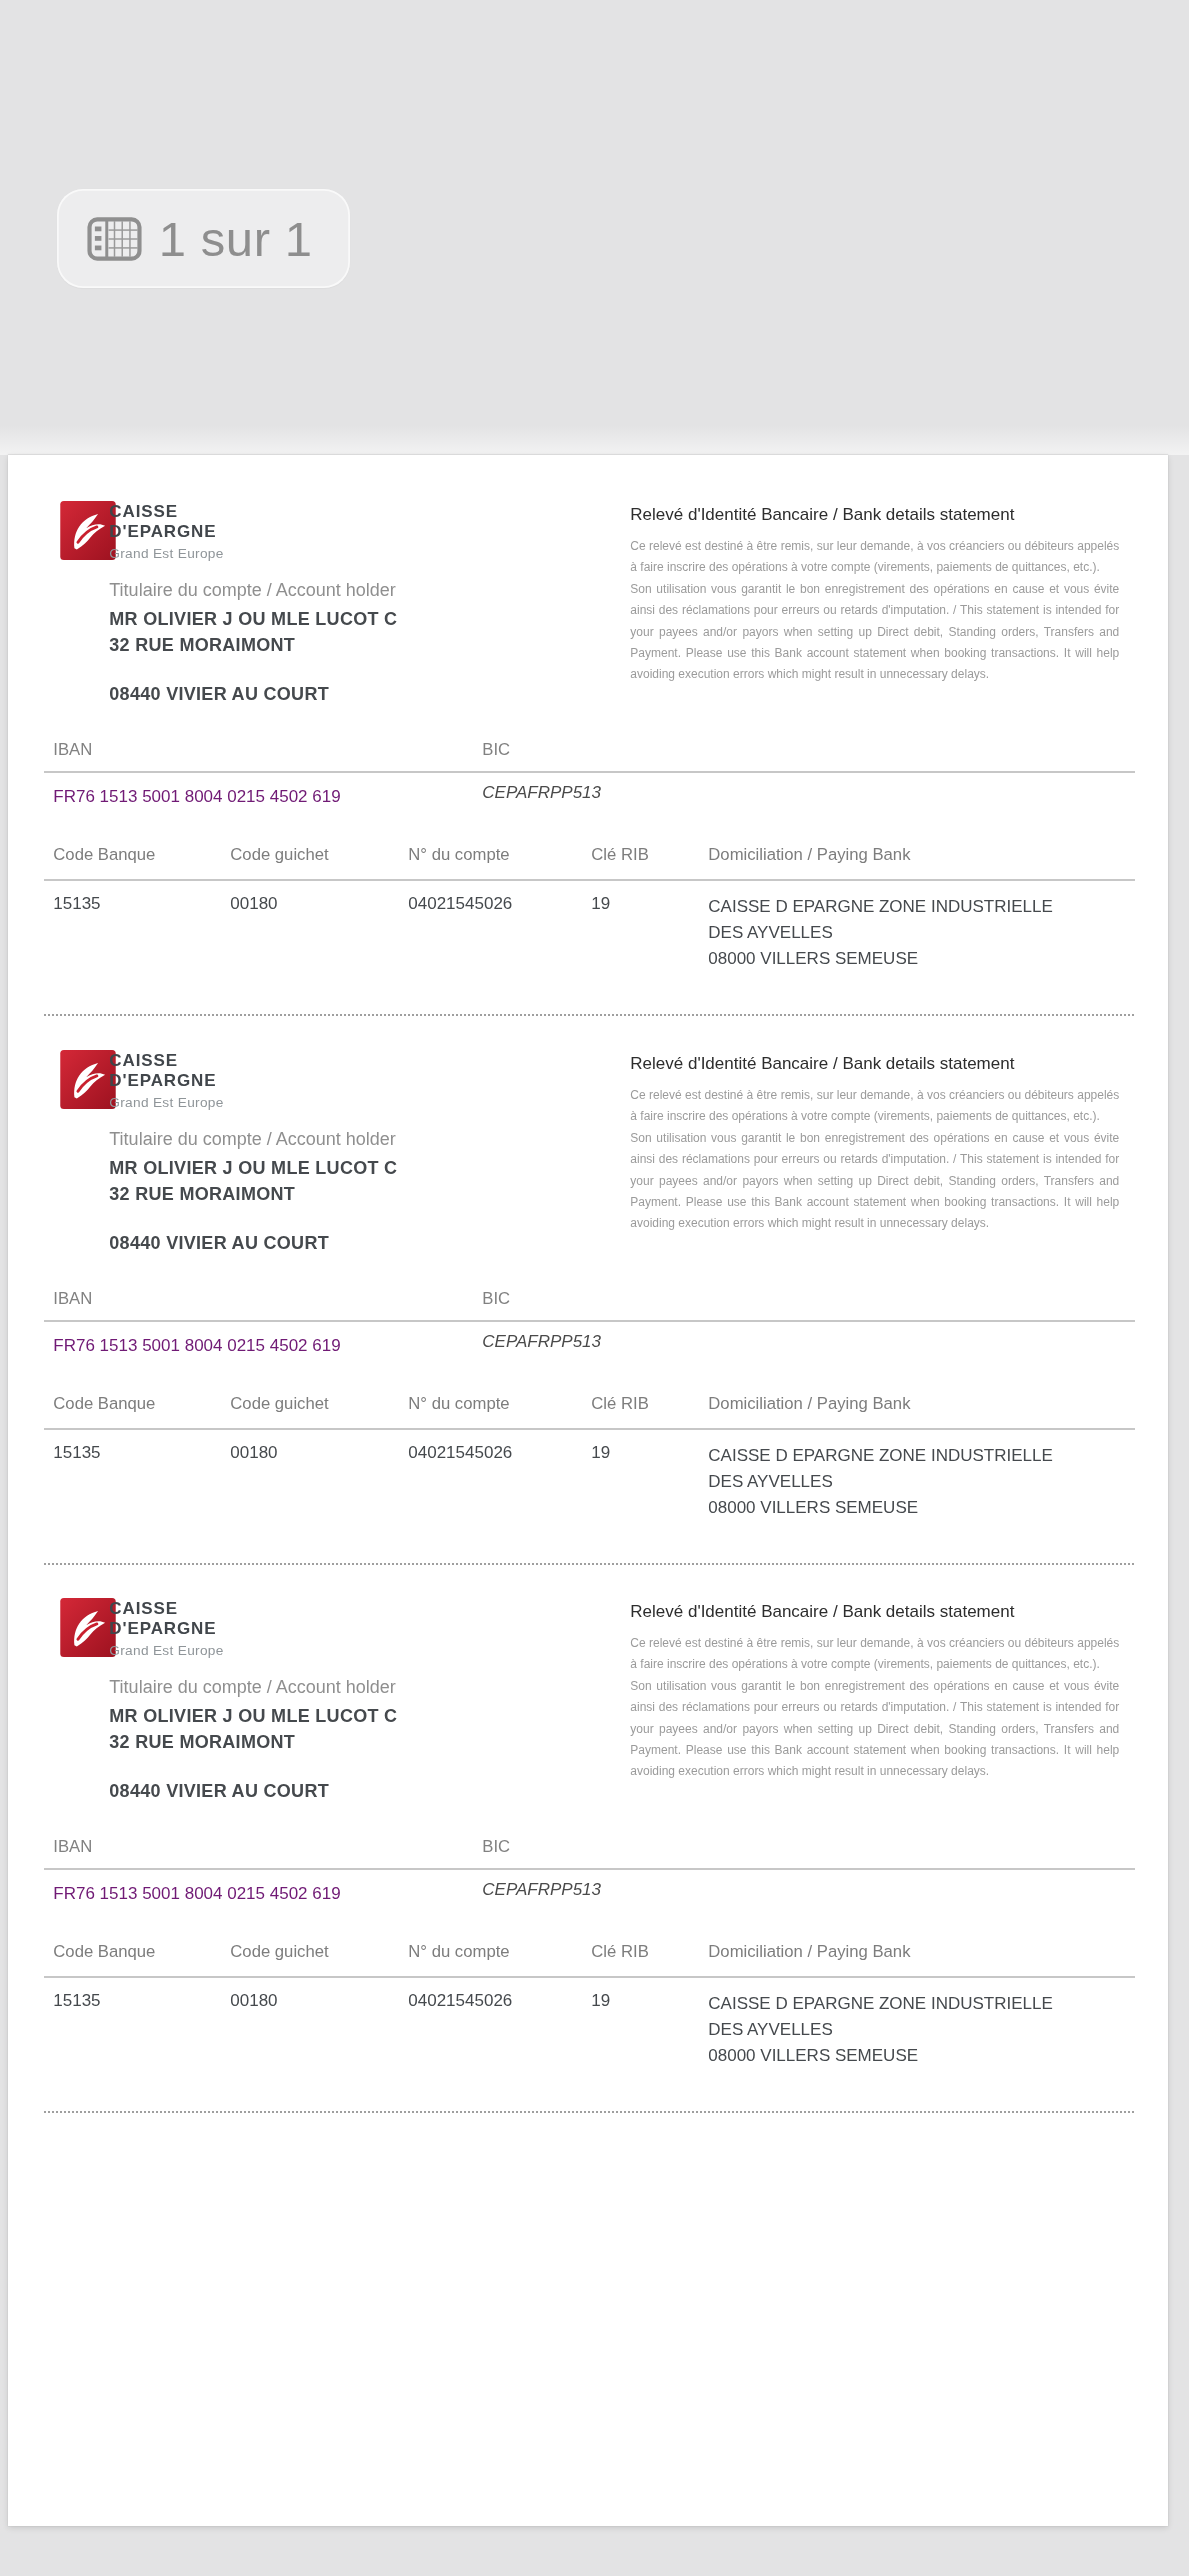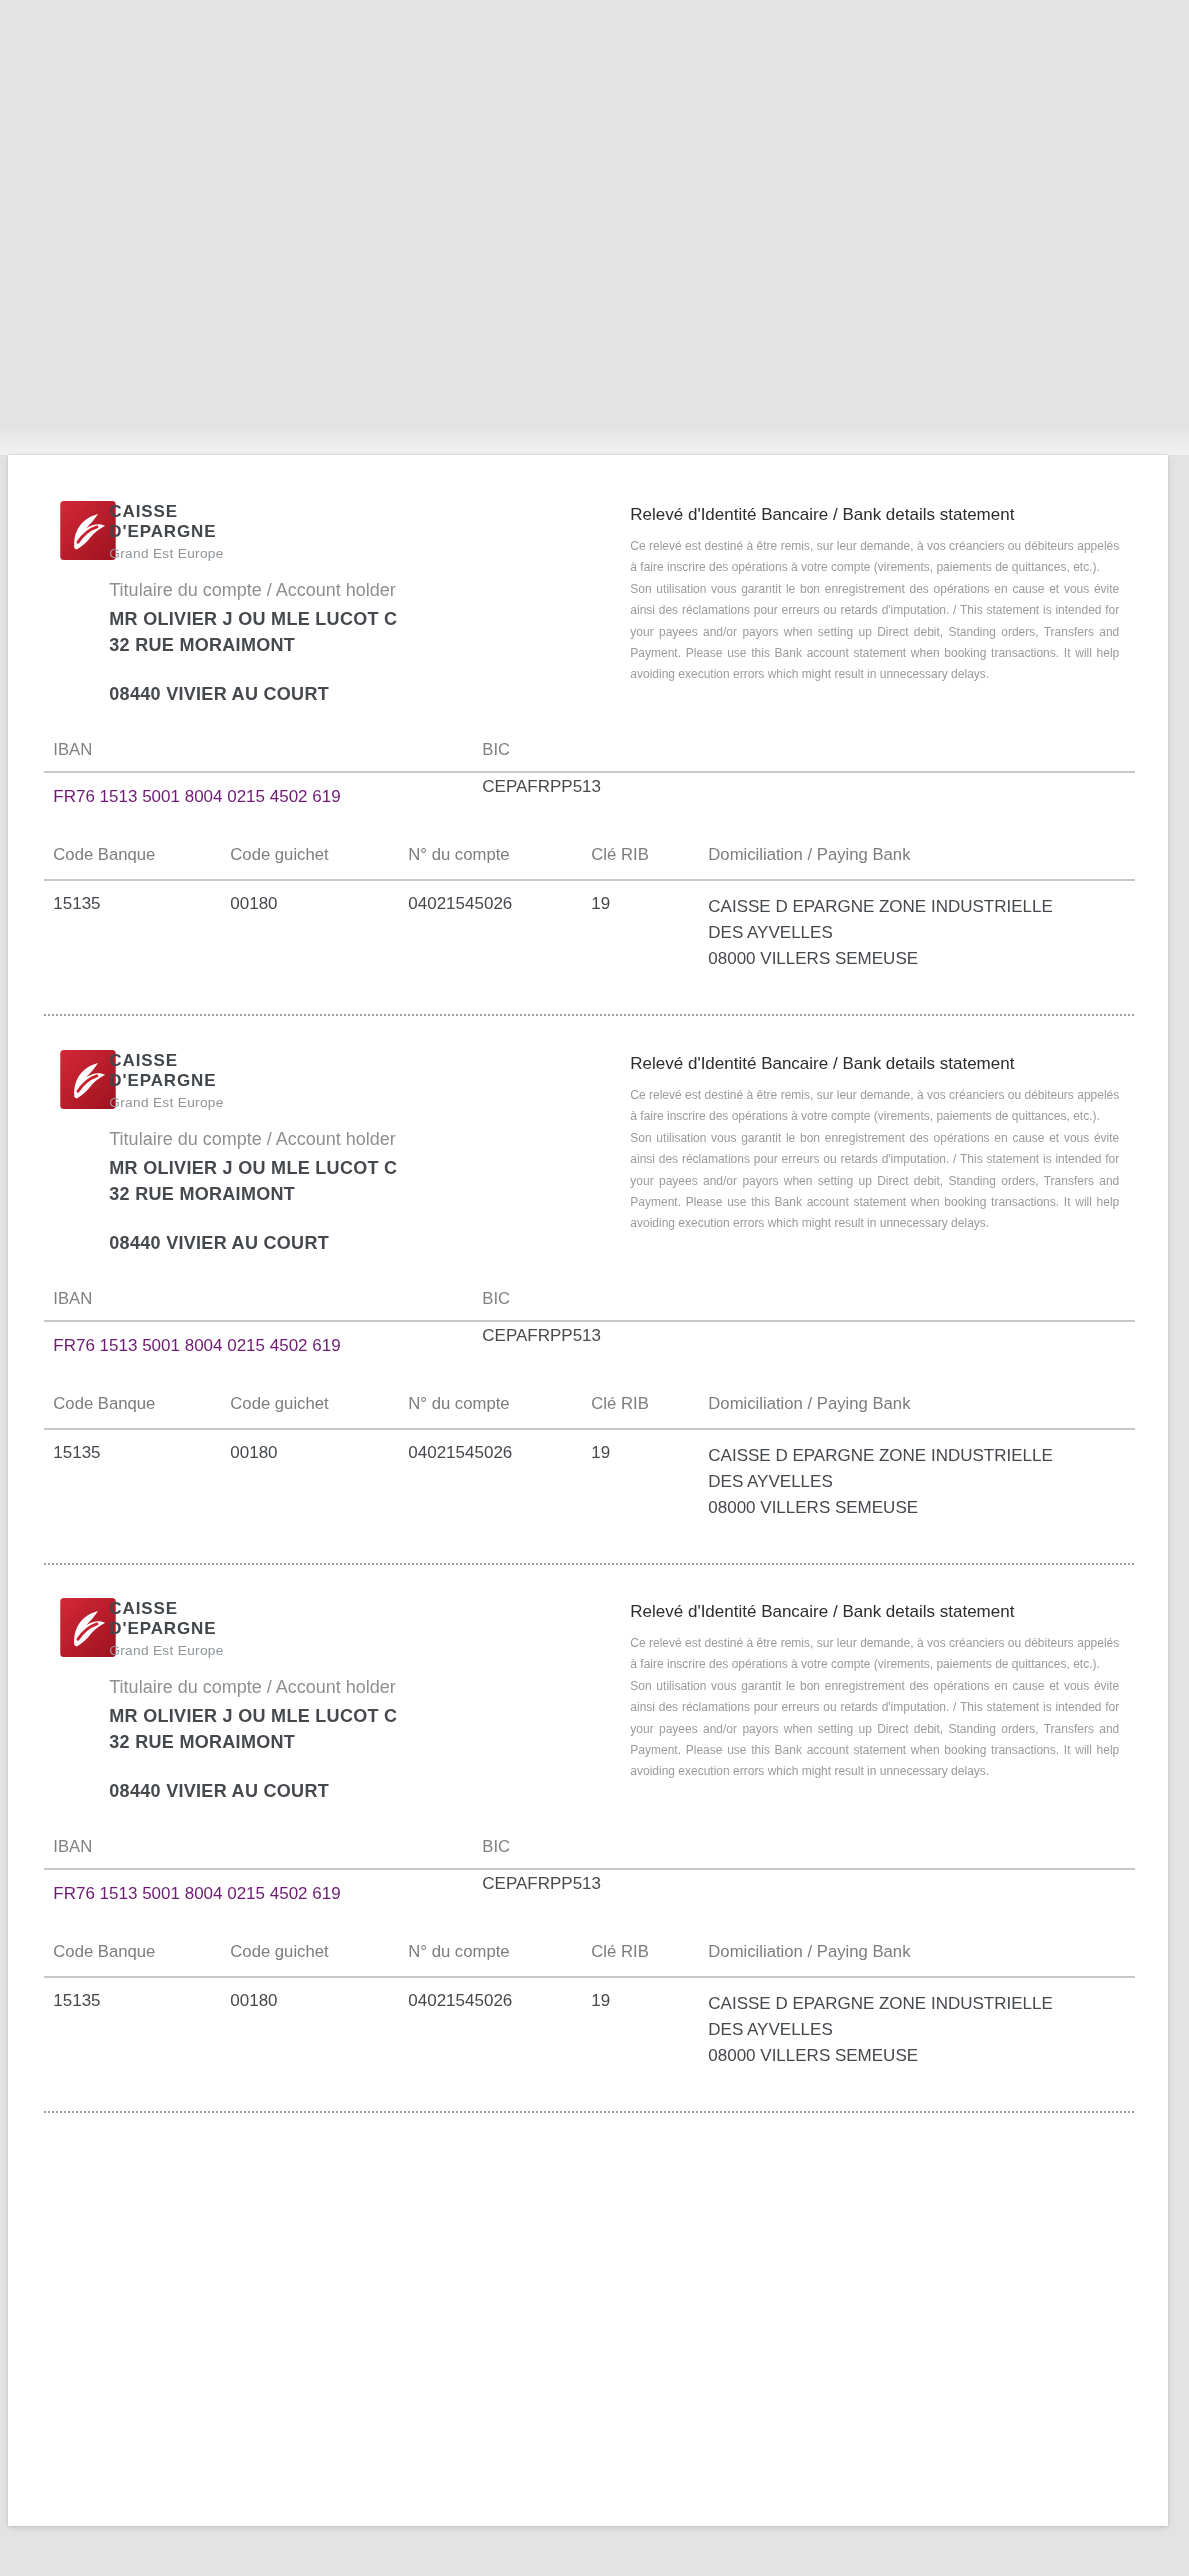--- a/index.html
+++ b/index.html
@@ -44,34 +44,52 @@
   .holder-line1{position:absolute;left:101px;top:108px;font-size:18px;font-weight:600;color:#45494d;letter-spacing:0.3px;}
   .holder-line2{position:absolute;left:101px;top:134px;font-size:18px;font-weight:600;color:#45494d;letter-spacing:0.3px;}
   .holder-city {position:absolute;left:101px;top:183px;font-size:18px;font-weight:600;color:#45494d;letter-spacing:0.3px;}
 
   .iban-label{position:absolute;left:45px;top:239px;font-size:16.7px;color:#818181;}
   .bic-label{position:absolute;left:474px;top:239px;font-size:16.7px;color:#818181;}
   .rule{position:absolute;left:36px;width:1091px;height:1.8px;background:#c7c7c7;}
   .rule.r1{top:270px;}
   .rule.r2{top:378px;}
   .iban-value{position:absolute;left:45px;top:286px;font-size:17px;color:#701a75;}
-  .bic-value{position:absolute;left:474px;top:276px;font-size:17px;color:#4a4a4a;}
+  .bic-value{position:absolute;left:474px;top:282px;font-size:17px;color:#4a4a4a;font-style:italic;}
 
   .th{position:absolute;top:344px;font-size:16.7px;color:#7d7d7d;}
   .td{position:absolute;top:393px;font-size:17px;color:#45494d;}
   .c1{left:45px;text-align:center;} .c2{left:222px;} .c3{left:400px;} .c4{left:583px;} .c5{left:700px;}
   .dom{line-height:26px;max-width:428px;}
 
   .dashed{position:absolute;left:36px;width:1090px;top:513px;border-top:2.4px dotted #9f9f9f;}
 </style>
 </head>
 <body>
 
 <div class="screen">
 
+  <div class="page-pill">
+    <svg width="55" height="44" viewBox="0 0 92 74">
+      <rect x="4" y="4" width="84" height="66" rx="13" fill="none" stroke="#8f8f8f" stroke-width="7"></rect>
+      <line x1="33" y1="6" x2="33" y2="68" stroke="#8f8f8f" stroke-width="5"></line>
+      <rect x="13" y="16" width="11" height="8" fill="#8f8f8f"></rect>
+      <rect x="13" y="32" width="11" height="8" fill="#8f8f8f"></rect>
+      <rect x="13" y="48" width="11" height="8" fill="#8f8f8f"></rect>
+      <g stroke="#9a9a9a" stroke-width="2.5">
+        <line x1="46" y1="7" x2="46" y2="67"></line>
+          <line x1="59" y1="7" x2="59" y2="67"></line>
+          <line x1="72" y1="7" x2="72" y2="67"></line>
+        <line x1="36" y1="22" x2="85" y2="22"></line>
+          <line x1="36" y1="37" x2="85" y2="37"></line>
+          <line x1="36" y1="52" x2="85" y2="52"></line>
+      </g>
+    </svg>
+    <span class="lbl">1 sur 1</span>
+  </div>
 
   <div class="page-top-glow"></div>
 
   <div class="doc-page">
     <div class="rib-section" style="top: 46px;">
       <svg class="logo-mark" viewBox="0 0 94 100">
         <defs>
           <linearGradient id="ceg" x1="0" y1="0" x2="1" y2="1">
             <stop offset="0" stop-color="#d42837"></stop>
               <stop offset="1" stop-color="#9d1220"></stop>

